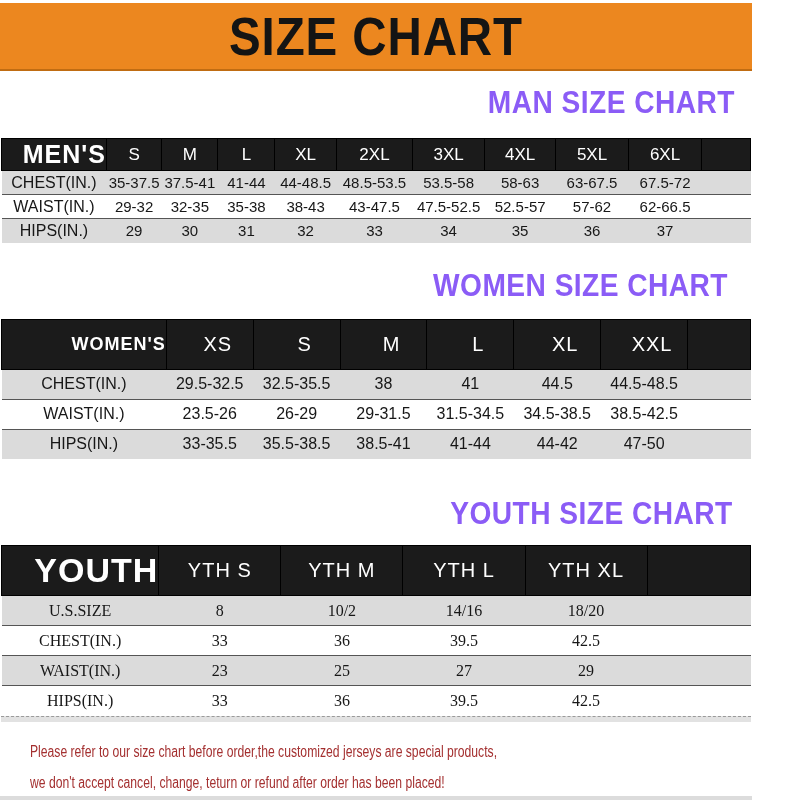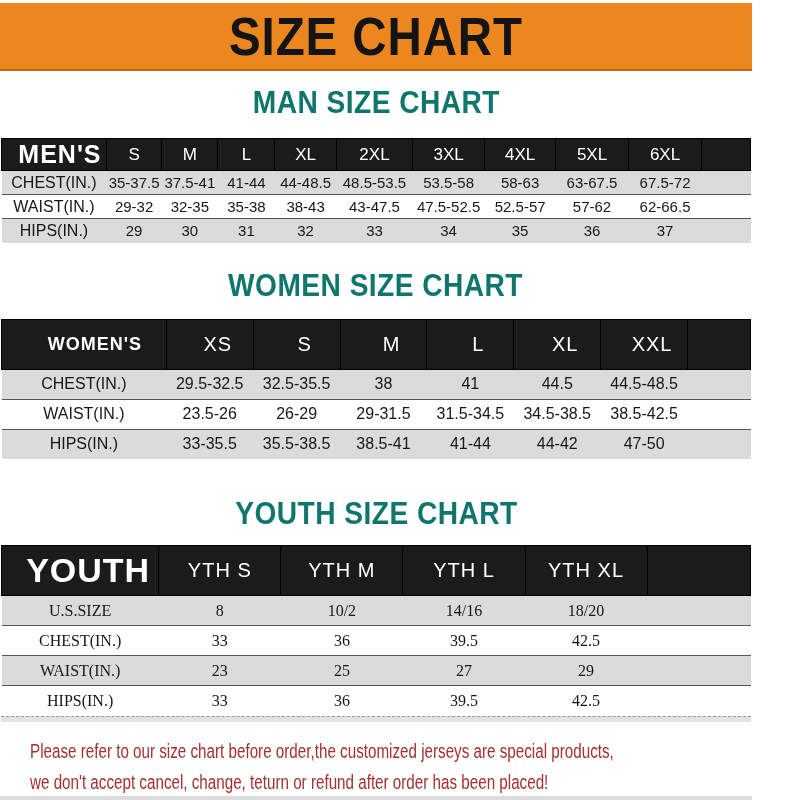--- a/index.html
+++ b/index.html
@@ -20,38 +20,38 @@
     border-bottom:2px solid #c06c12;
     display:flex;align-items:center;justify-content:center;
   }
   .banner-text{
     display:inline-block;transform:scaleX(.88);transform-origin:center;
     font-size:54px;font-weight:800;color:#141414;letter-spacing:1px;line-height:1;
   }
 
   
   .section-heading{
-    margin:0;text-align:center;font-weight:800;color:#0f766e;
+    margin:0;text-align:right;font-weight:800;color:#8b5cf6;
     font-size:32px;line-height:36px;
   }
   .section-heading .cond{display:inline-block;transform:scaleX(.88);transform-origin:center;letter-spacing:.5px;}
   .heading-men{margin:13px 0 18px;}
   .heading-women{margin:24px 4px 16px;}
   .heading-youth{margin:36px 0 14px;}
 
   
   .size-table{
     width:750px;margin:0 auto;border-collapse:collapse;table-layout:fixed;
   }
   .size-table th{
     background:var(--bar);color:#fff;font-weight:400;text-align:center;
     padding:0;border:1px solid #000;
   }
   .size-table th.corner{
-    text-align:center;font-weight:800;letter-spacing:1px;
+    text-align:right;font-weight:800;letter-spacing:1px;
   }
   .size-table td{
     text-align:center;color:var(--ink);padding:0;
     border-top:1px solid #555;
   }
   .size-table tr.stripe td{background:var(--stripe);}
   .size-table td.rowlabel{font-size:inherit;}
 
   .men th{height:32px;font-size:17px;}
   .men th.corner{font-size:25px;padding-left:12px;}
@@ -65,21 +65,21 @@
   .youth th.corner{font-size:34px;padding-left:16px;}
   .youth td{height:30px;font-size:16px;font-family:Liberation Serif, serif;}
 
   .table-tail{width:750px;margin:0 auto;height:6px;background:#E2E2E2;border-top:1px dashed #9a9a9a;}
 
   
   .footer-note{margin:14px 0 0;padding-left:30px;}
   .footer-note p{
     margin:0;white-space:nowrap;
     display:block;color:var(--red);
-    font-size:20px;line-height:31px;font-weight:500;
+    font-size:16px;line-height:31px;font-weight:500;
   }
   .footer-note p span{display:inline-block;transform:scaleX(.76);transform-origin:left center;}
   .bottom-edge{position:absolute;left:0;right:0;bottom:0;height:4px;background:#dcdcdc;}
 </style>
 </head>
 <body>
 
 <div class="page">
 
   <header class="banner">

